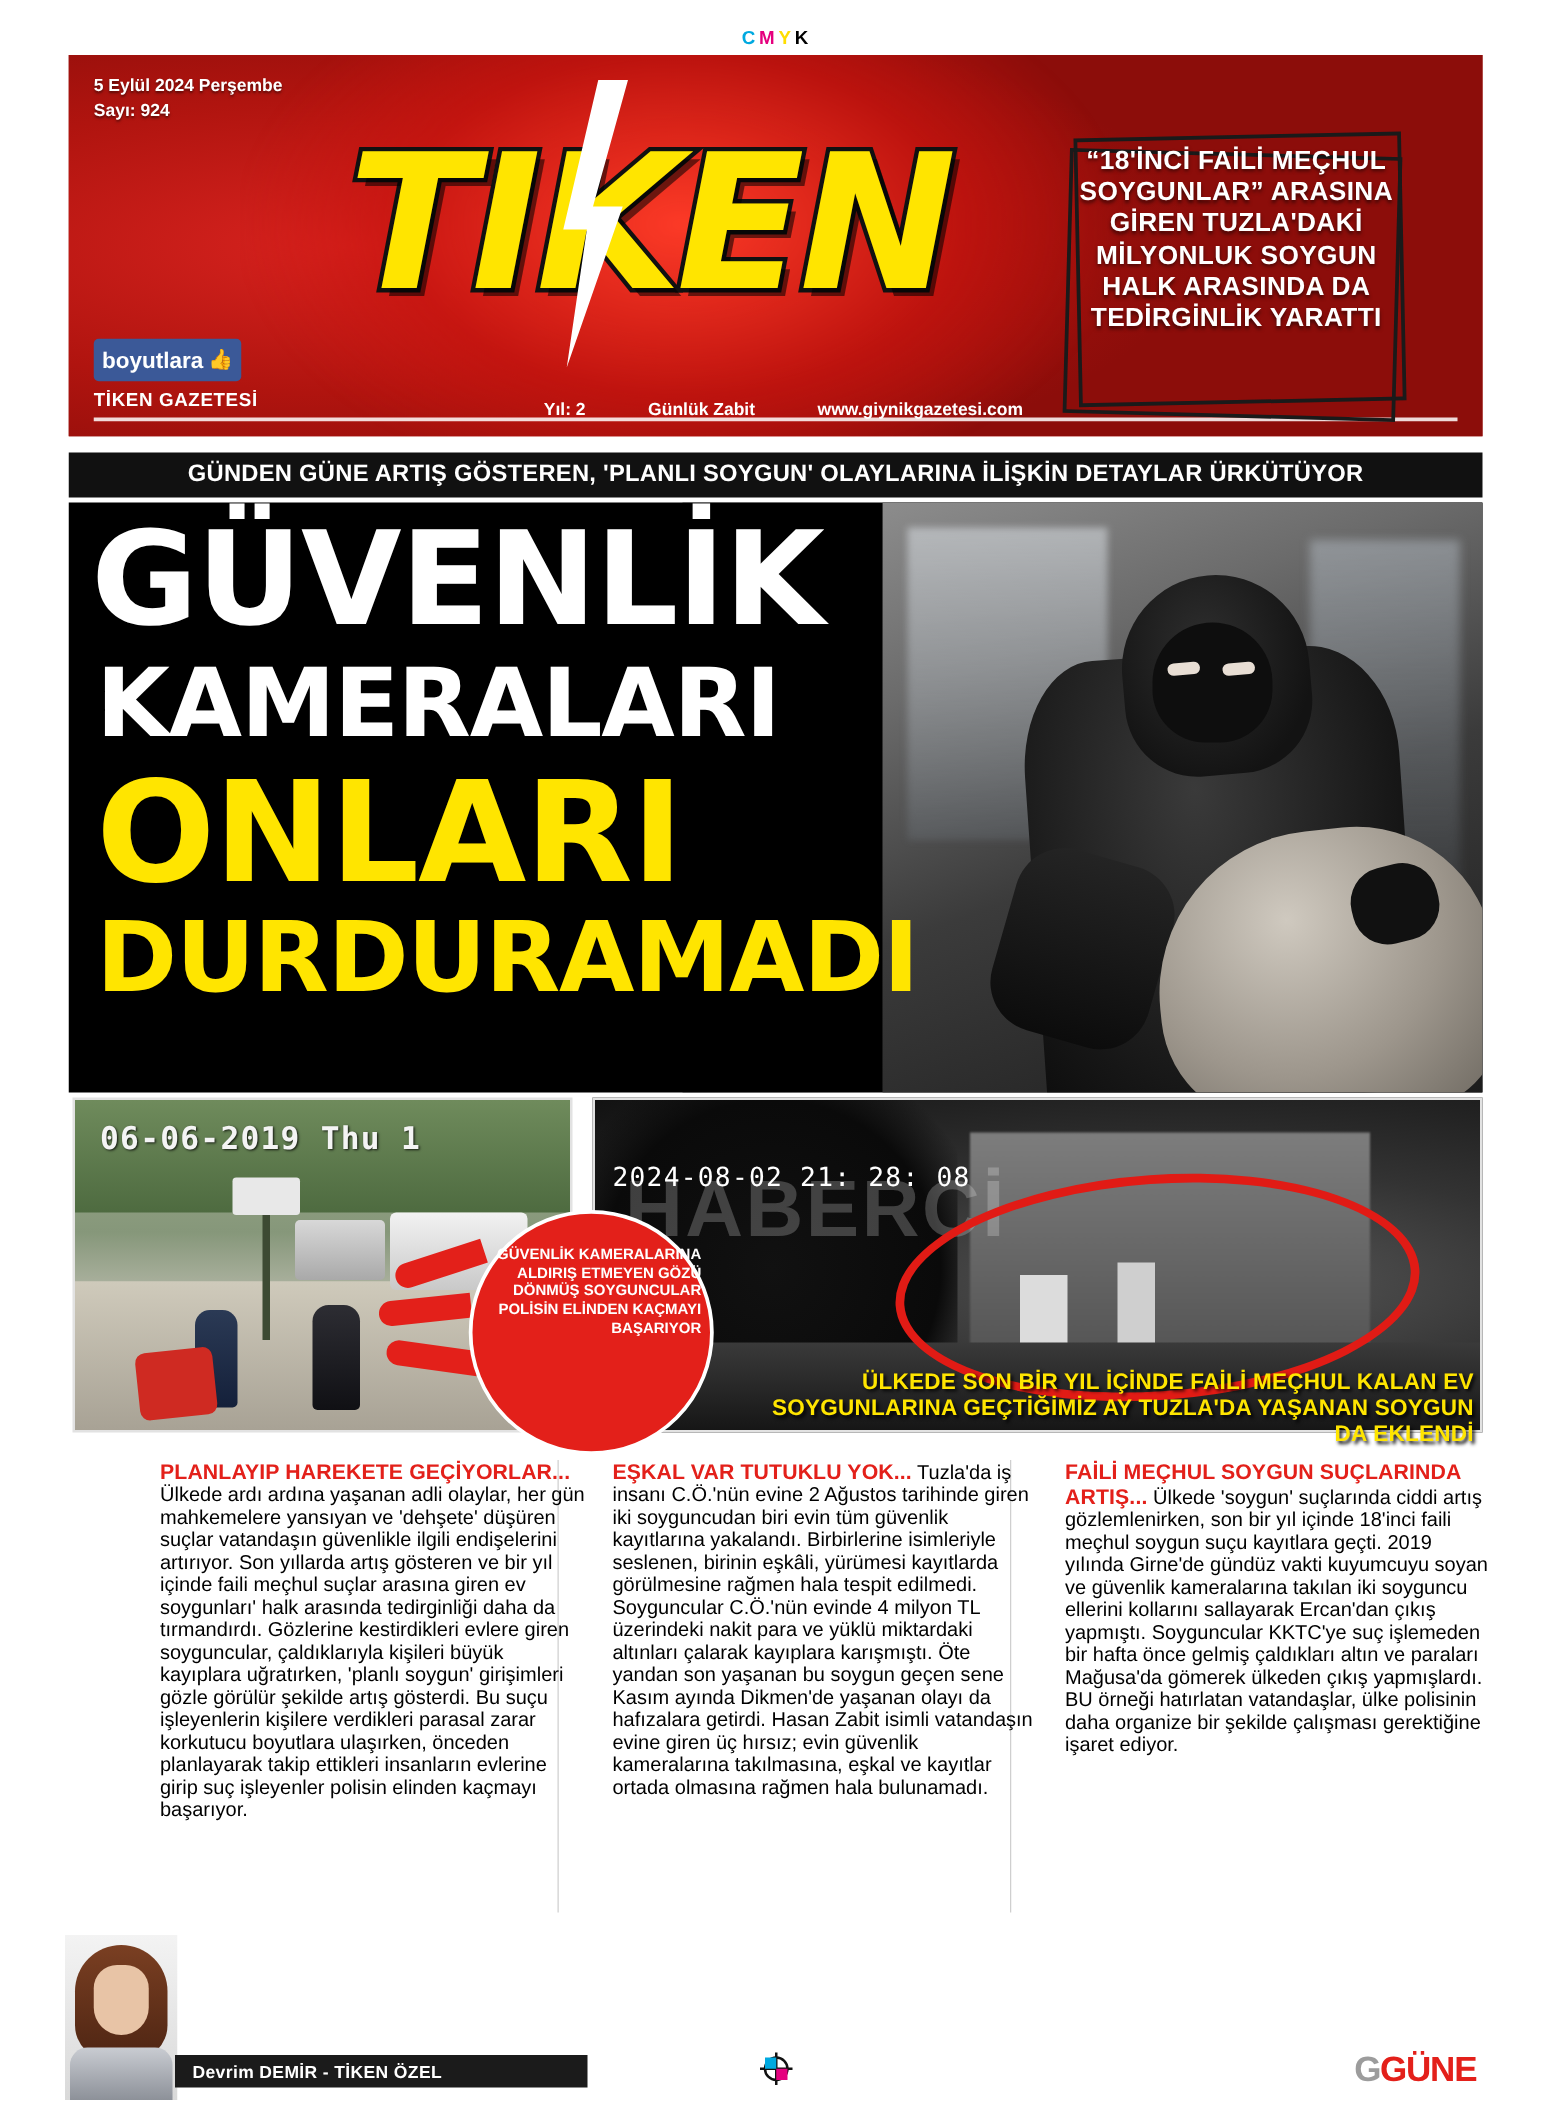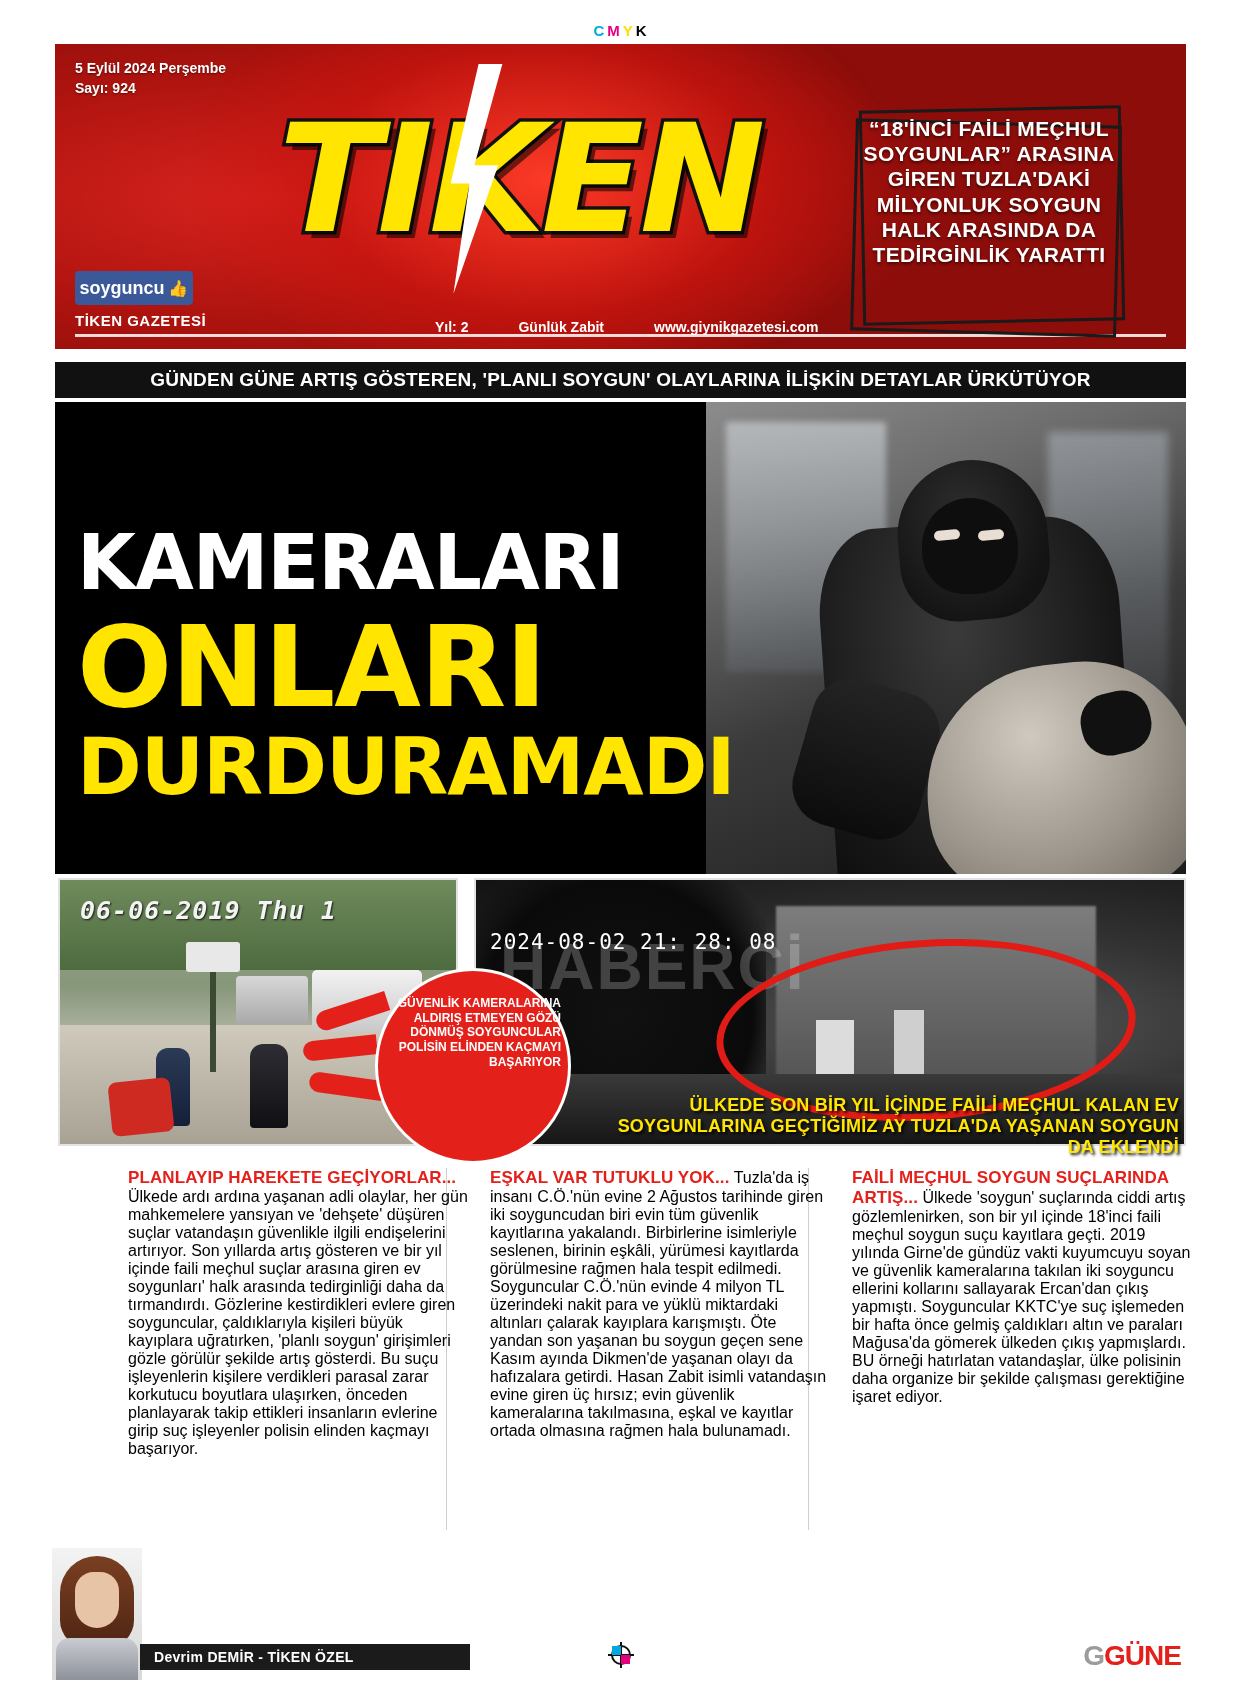--- a/index.html
+++ b/index.html
@@ -317,21 +317,20 @@
   .pl-ts {
     position: absolute;
     top: 16px; left: 20px;
     color: #f4f4f4;
     font-family: "DejaVu Sans Mono", monospace;
     font-size: 25px;
     font-weight: bold;
     letter-spacing: 1px;
     text-shadow: 1px 1px 2px rgba(0,0,0,.8);
     white-space: nowrap;
-    font-style: italic;
   }
 
   .photo-right {
     position: absolute;
     top: 0; right: 0; width: 712px; height: 268px;
     background: #1b1b1b;
     border: 2px solid #e2e2e2;
     overflow: hidden;
   }
   .pr-bg {
@@ -539,21 +538,21 @@
       <div>5 Eylül 2024 Perşembe</div>
       <div>Sayı: 924</div>
     </div>
 
     <div class="logo">
       <div class="logo-text">TIKEN</div>
       <div class="logo-bolt"></div>
     </div>
 
     <div class="fb-box">
-      <span>soyguncu</span>
+      <span>boyutlara</span>
       <span class="fb-thumb">👍</span>
     </div>
     <div class="fb-label">TİKEN GAZETESİ</div>
 
     <div class="mast-meta">
       <span>Yıl: 2</span>
       <span>Günlük Zabit</span>
       <span>www.giynikgazetesi.com</span>
     </div>
     <div class="mast-rule"></div>
@@ -578,20 +577,21 @@
       <div class="hp-arm"></div>
       <div class="hp-bag"></div>
       <div class="hp-hood"></div>
       <div class="hp-face"></div>
       <div class="hp-eye l"></div>
       <div class="hp-eye r"></div>
       <div class="hp-glove"></div>
     </div>
     <div class="hero-fade"></div>
 
+    <div class="hl-1">GÜVENLİK</div>
     <div class="hl-2">KAMERALARI</div>
     <div class="hl-3">ONLARI</div>
     <div class="hl-4">DURDURAMADI</div>
   </div>
 
   <div class="photos">
     <div class="photo-left">
       <div class="pl-sky"></div>
       <div class="pl-road"></div>
       <div class="pl-truck"></div>

